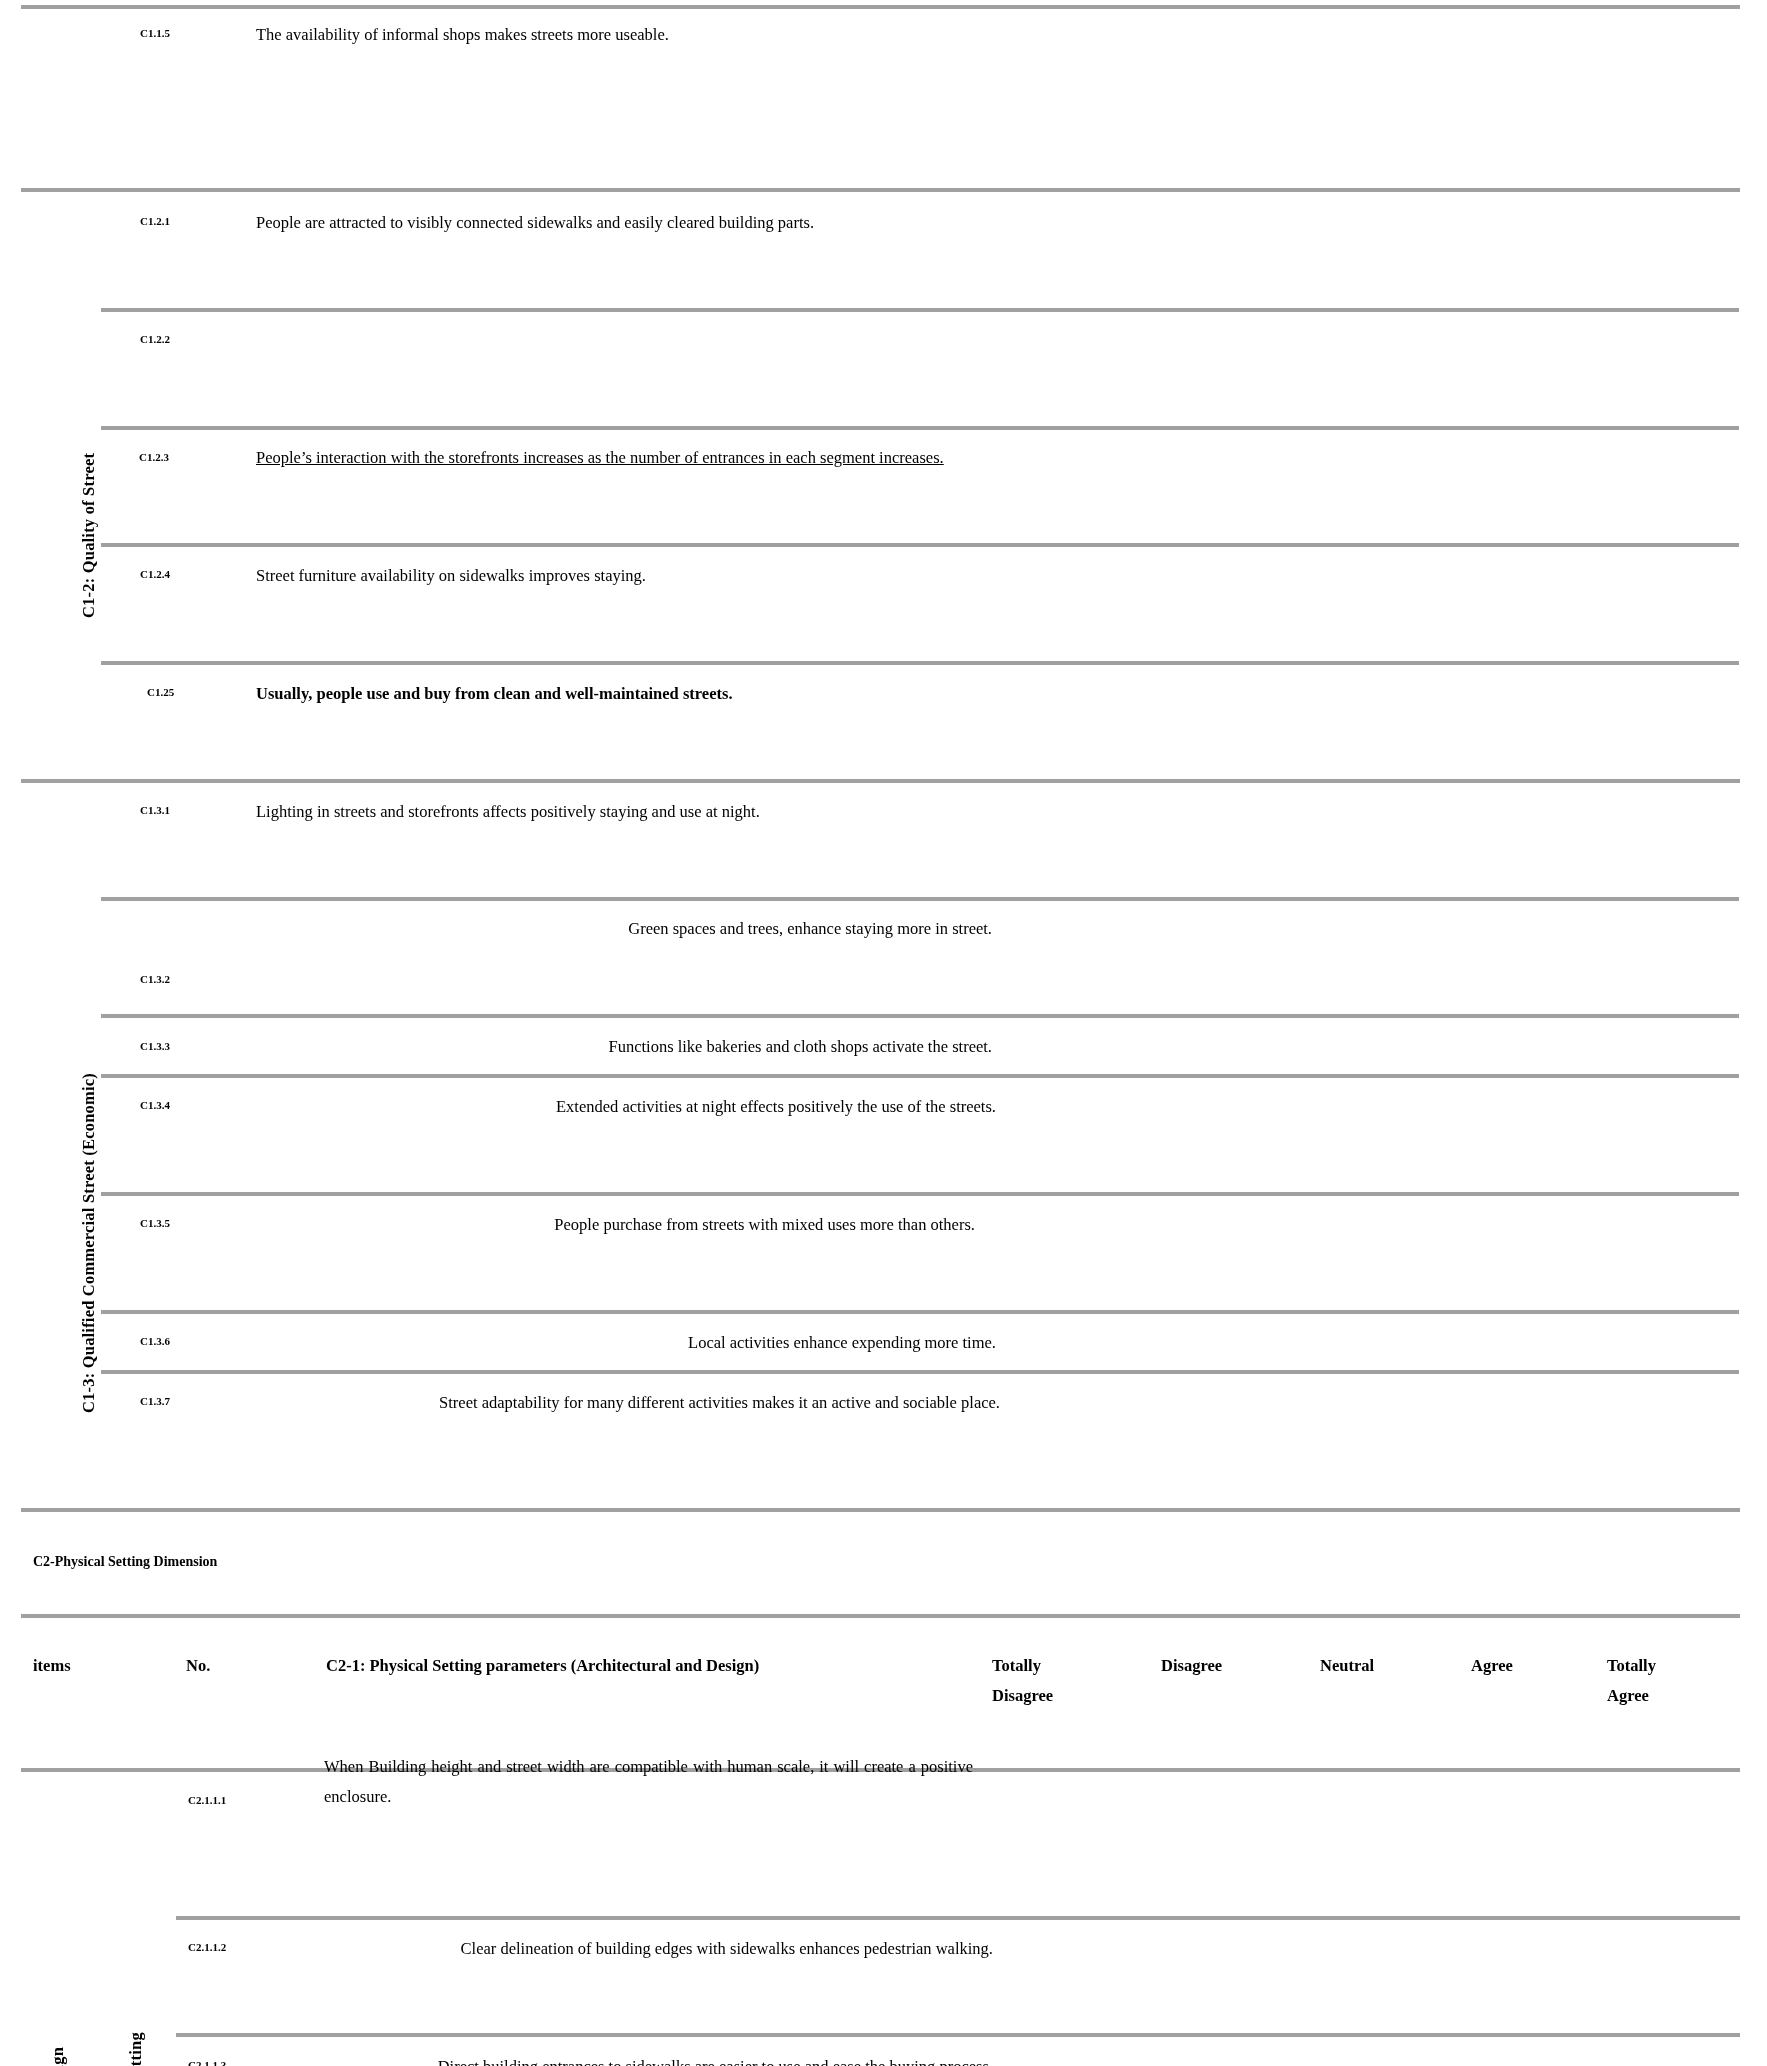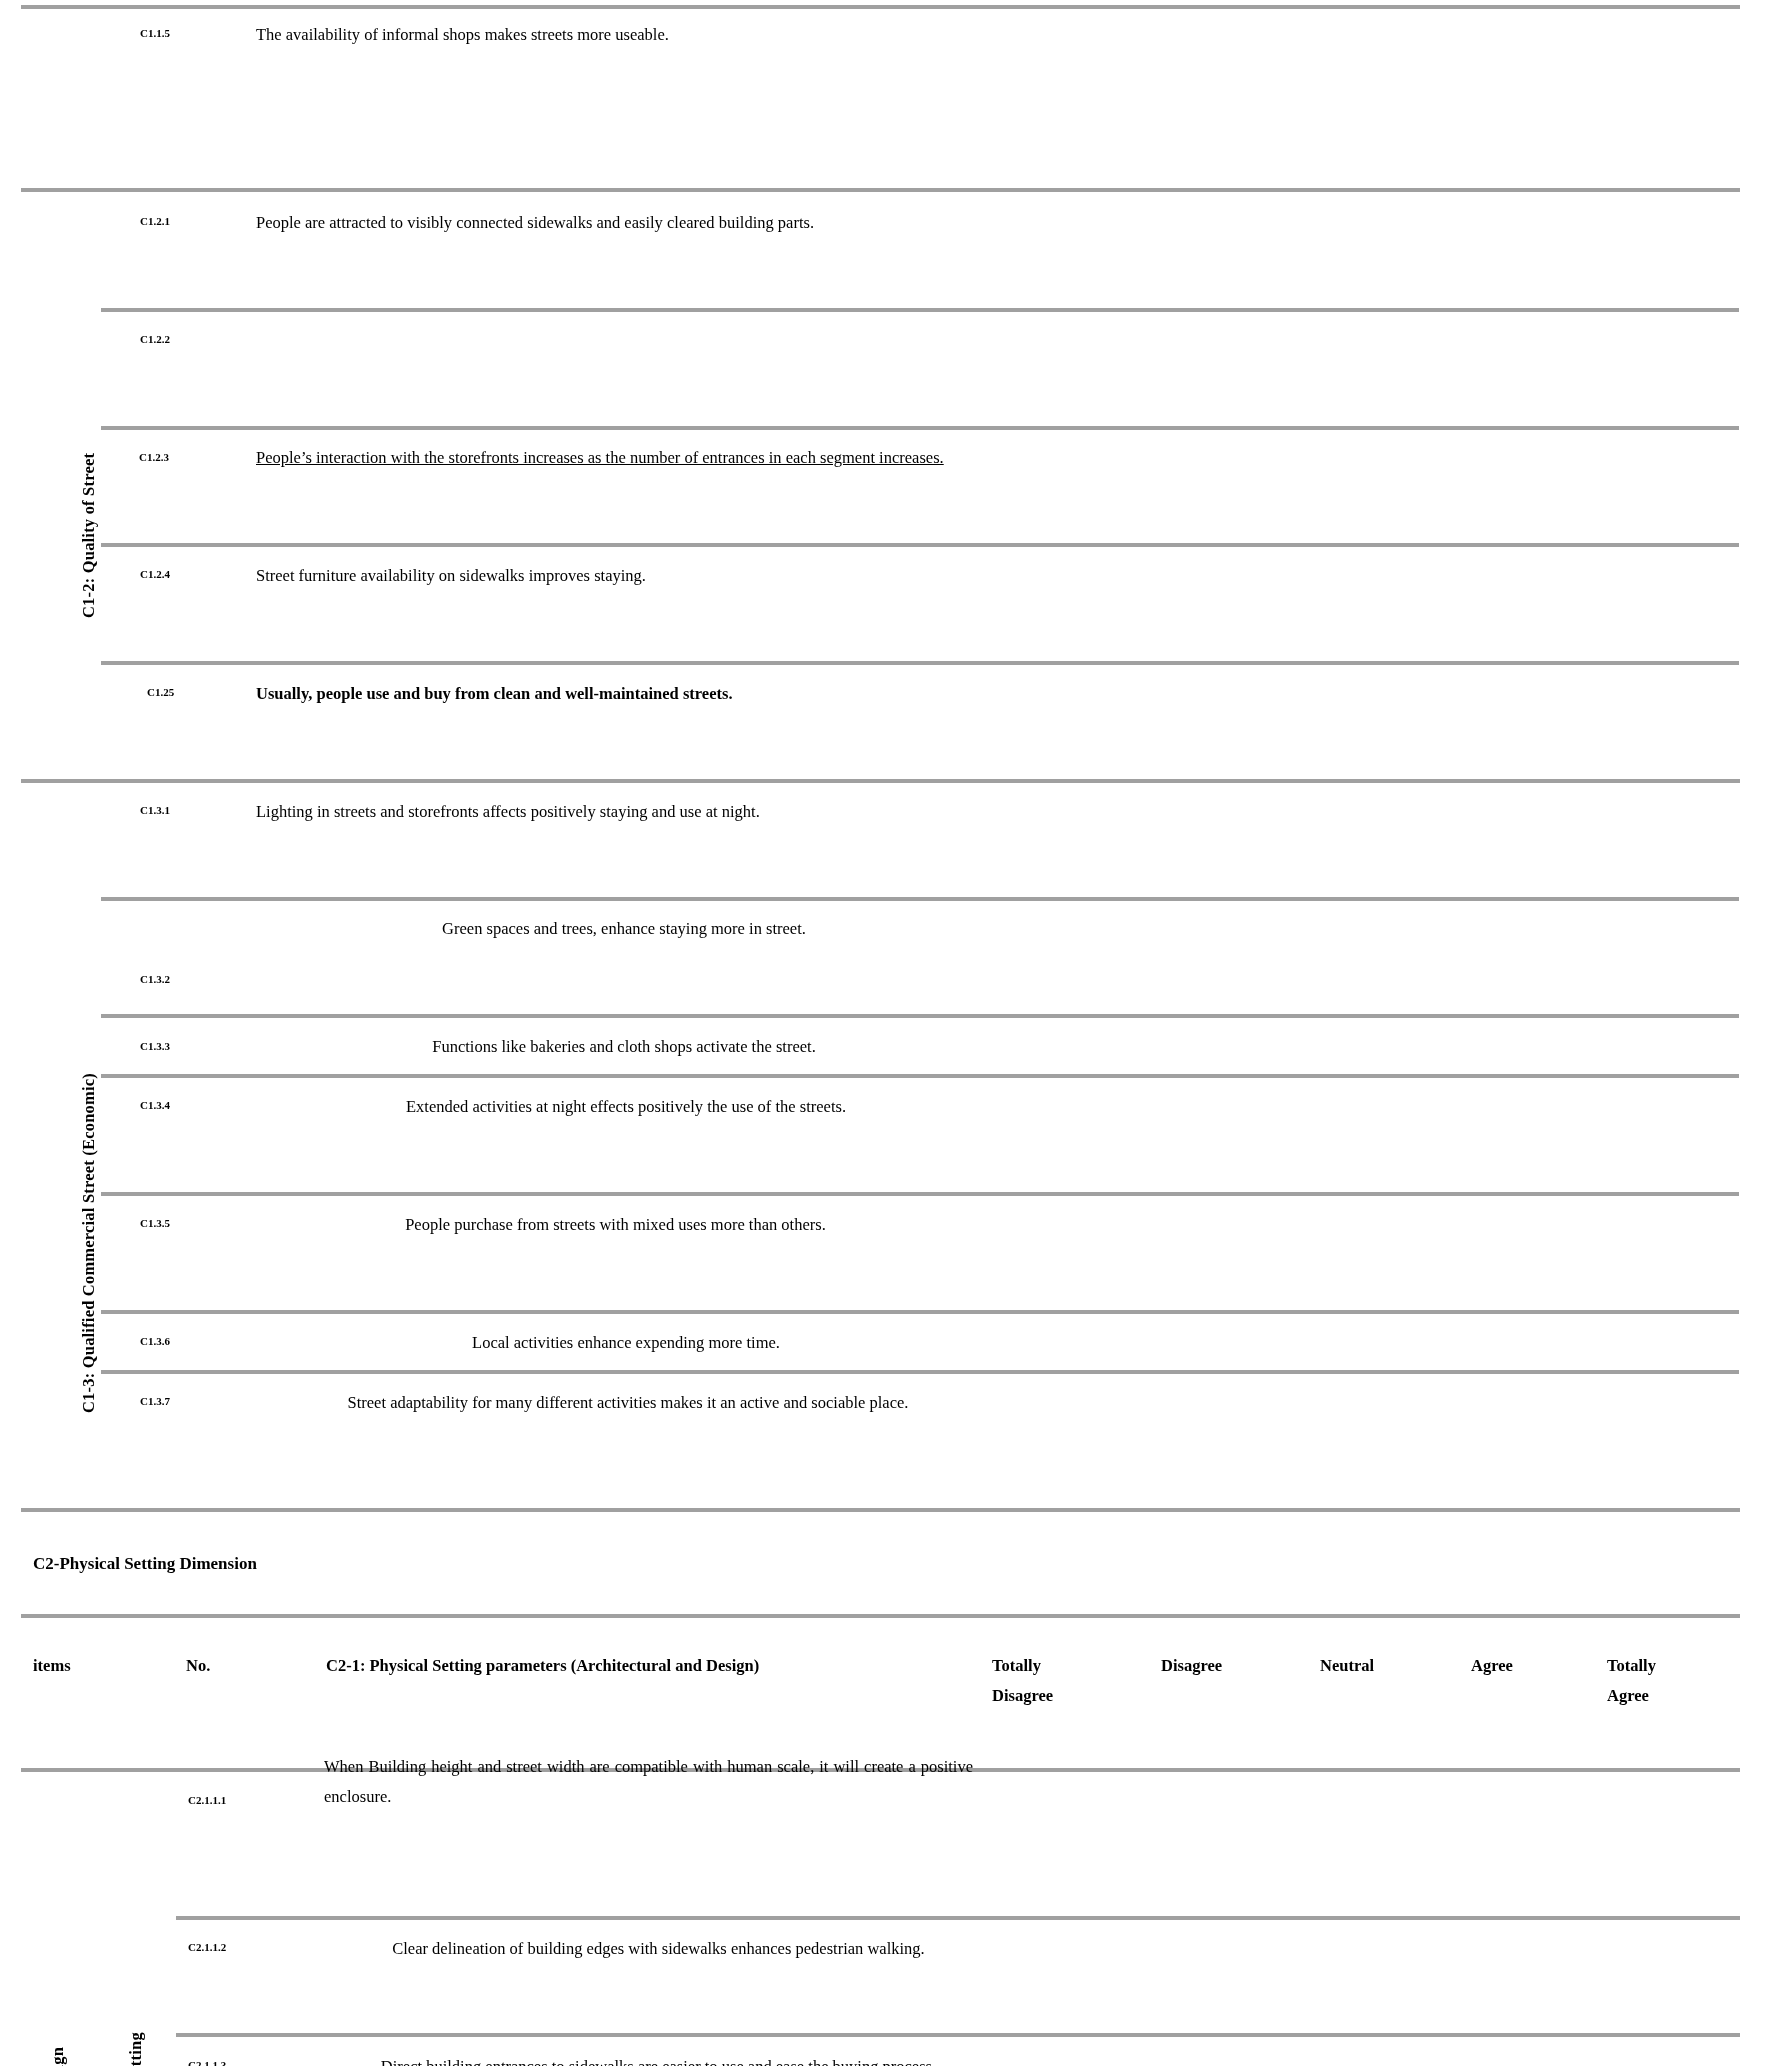--- a/index.html
+++ b/index.html
@@ -54,27 +54,27 @@
     white-space: nowrap;
     line-height: 1;
   }
   .stmt {
     position: absolute;
     font-size: 16.5px;
     line-height: 30px;
     text-align: justify;
     text-justify: inter-word;
   }
-  .stmt.nojust { text-align: center; }
+  .stmt.nojust { text-align: right; }
 
   
   .sect-title {
     position: absolute;
     font-weight: bold;
-    font-size: 17px;
+    font-size: 14px;
     white-space: nowrap;
     line-height: 1;
   }
   .colhead {
     position: absolute;
     font-weight: bold;
     font-size: 16.5px;
     line-height: 30px;
   }
   .colhead.wrap { text-align: justify; }

